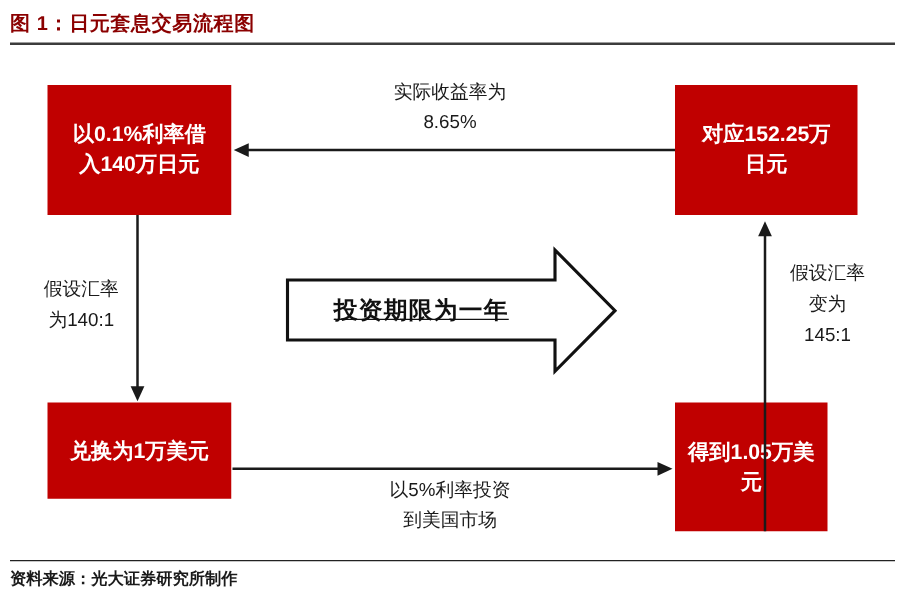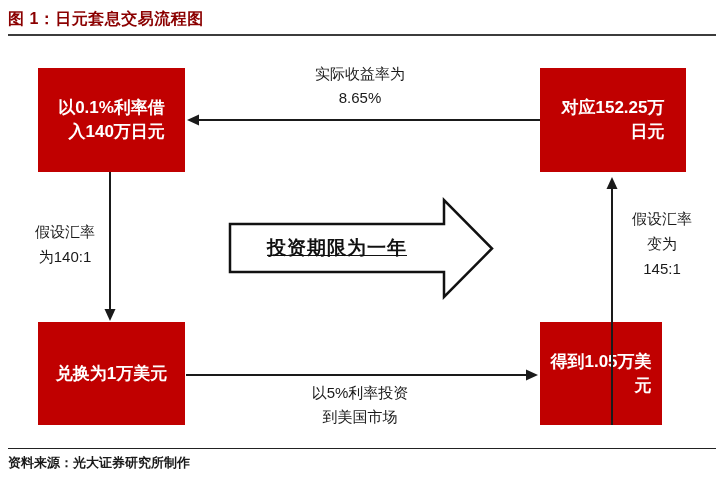--- a/index.html
+++ b/index.html
@@ -29,26 +29,26 @@
     position:absolute;left:8px;top:34px;width:708px;height:2px;
     background:#3c3c3c;
   }
 
   .flow-box{
     position:absolute;
     background:var(--box-red);
     color:#ffffff;
     font-size:17px;font-weight:bold;line-height:24px;
     display:flex;align-items:center;justify-content:center;
-    text-align:right;
+    text-align:center;
     white-space:pre-line;
   }
   .box-borrow{left:38px;top:68px;width:147px;height:104px;}
   .box-correspond{left:540px;top:68px;width:146px;height:104px;}
-  .box-exchange{left:38px;top:322px;width:147px;height:103px;}
+  .box-exchange{left:38px;top:322px;width:147px;height:77px;}
   .box-receive{left:540px;top:322px;width:122px;height:103px;}
 
   .edge-label{
     position:absolute;
     font-size:15px;line-height:24px;
     color:var(--ink);
     text-align:center;
     white-space:pre-line;
   }
   .label-yield{left:270px;top:62px;width:180px;}

